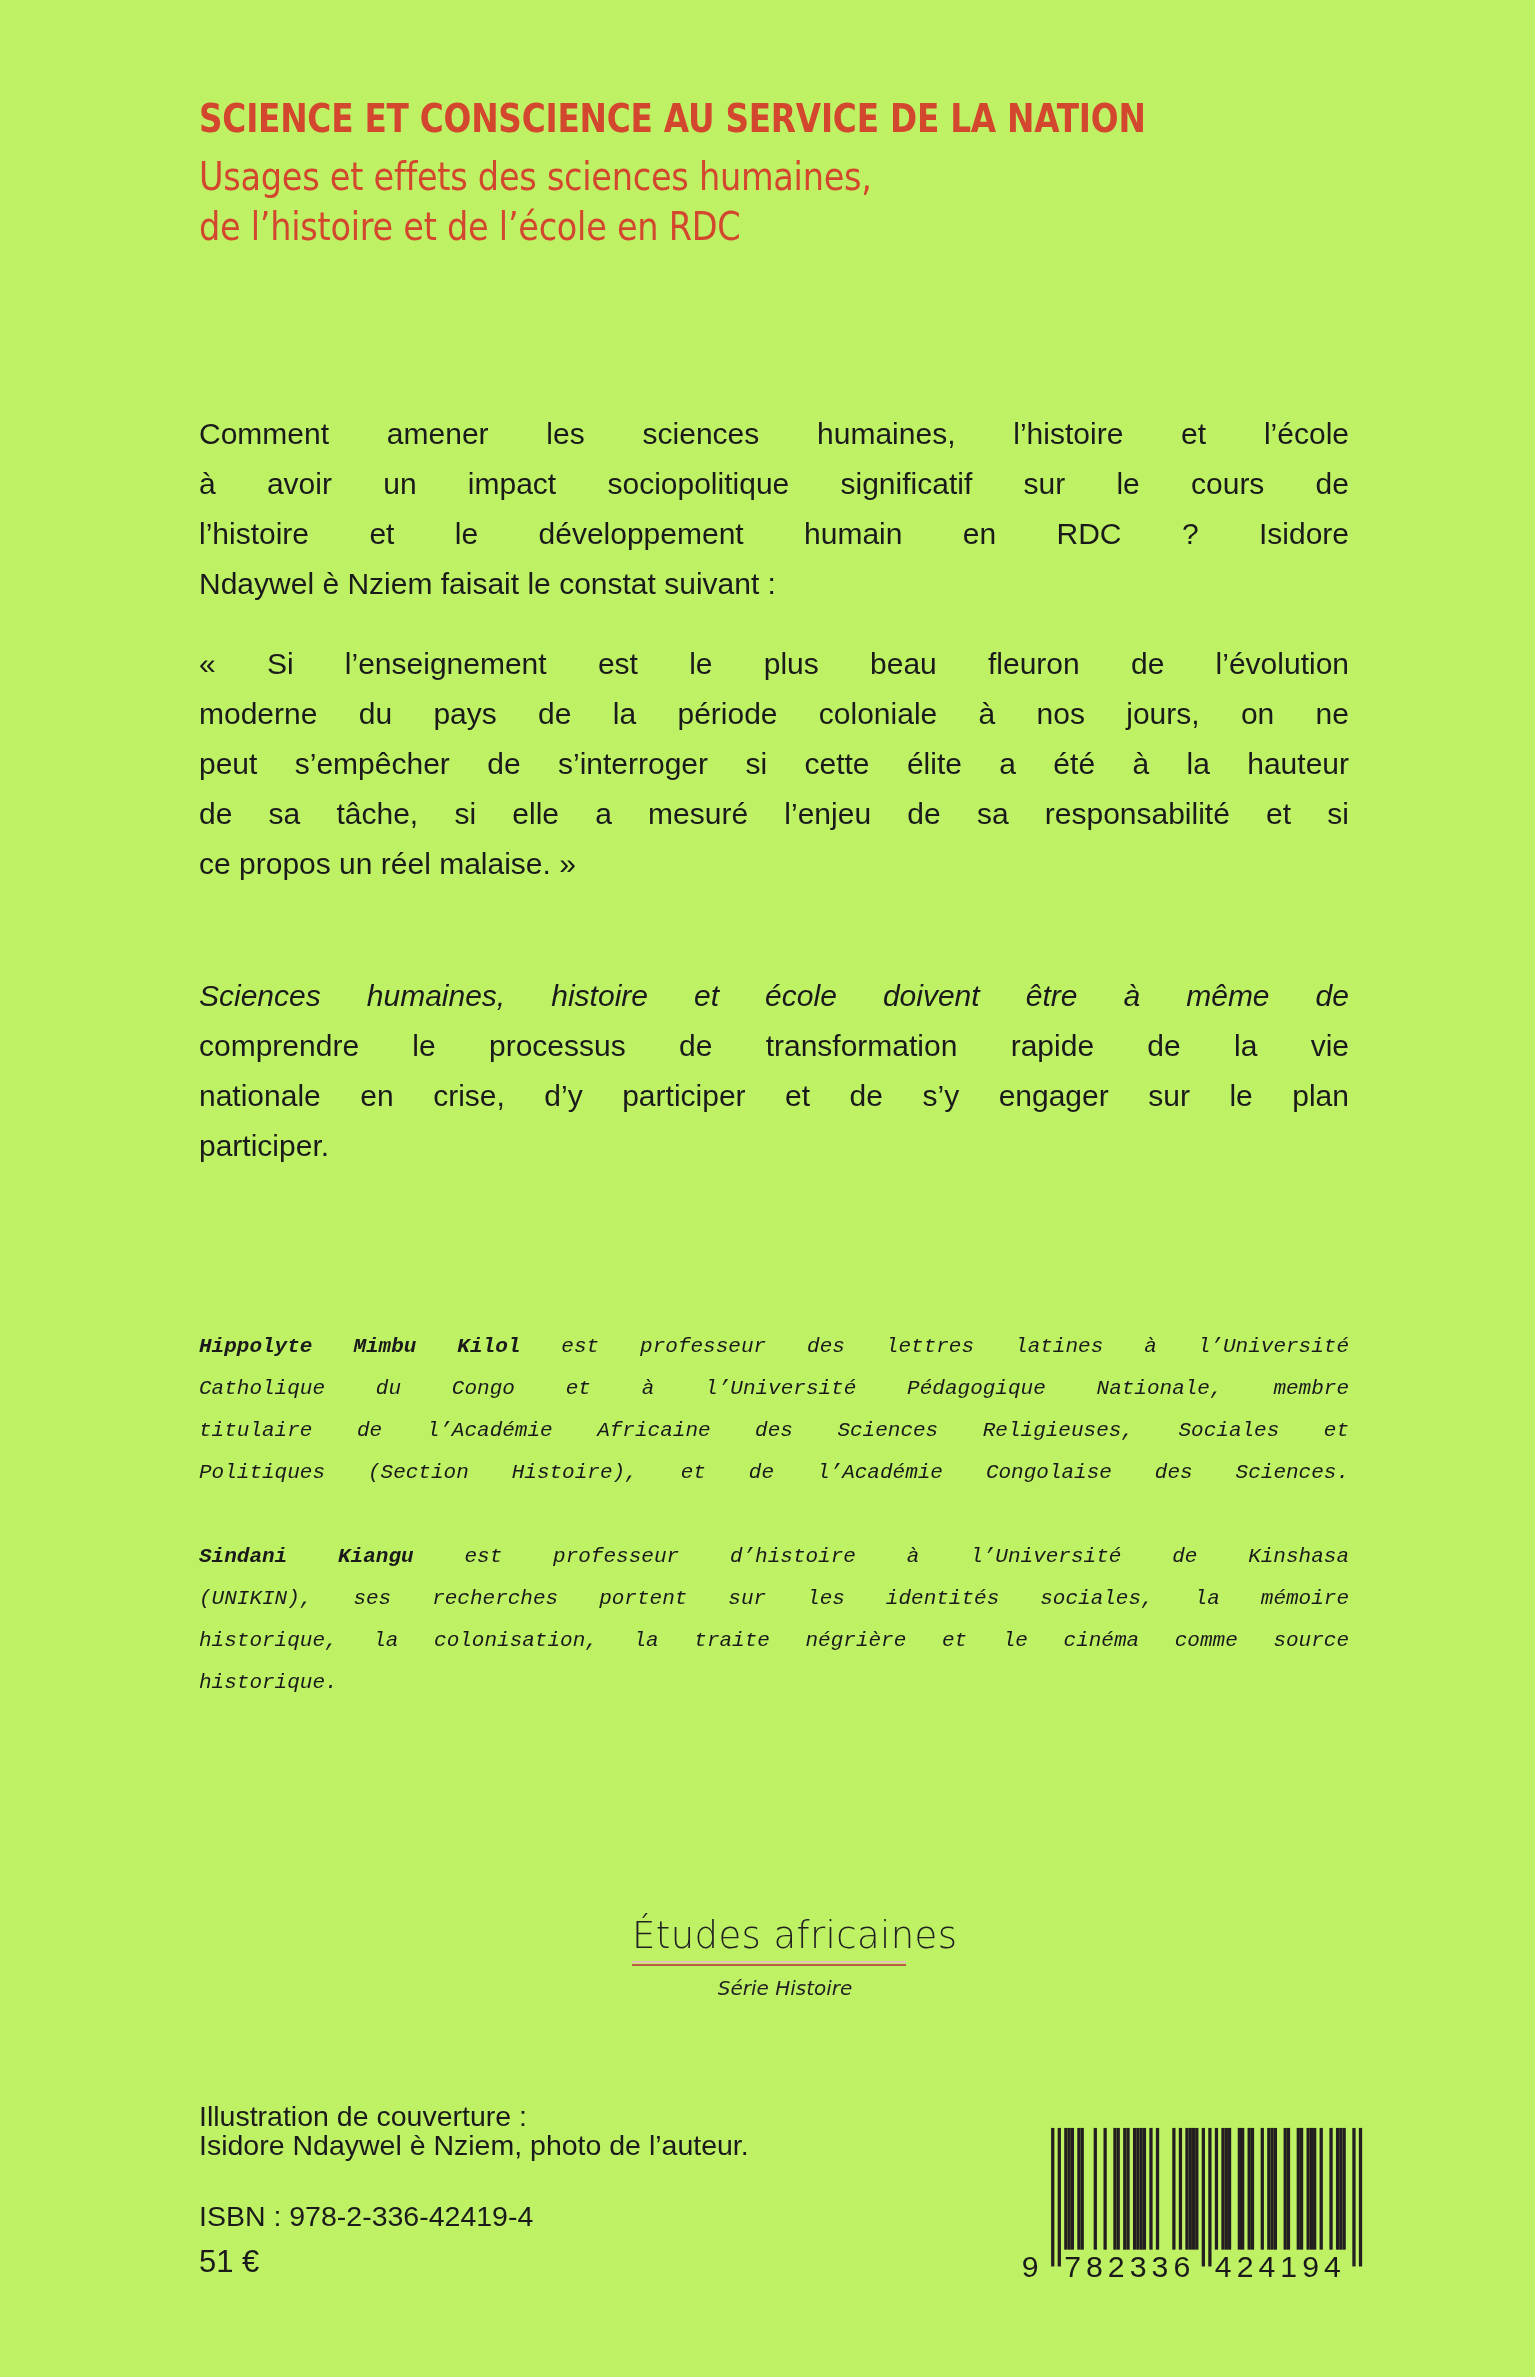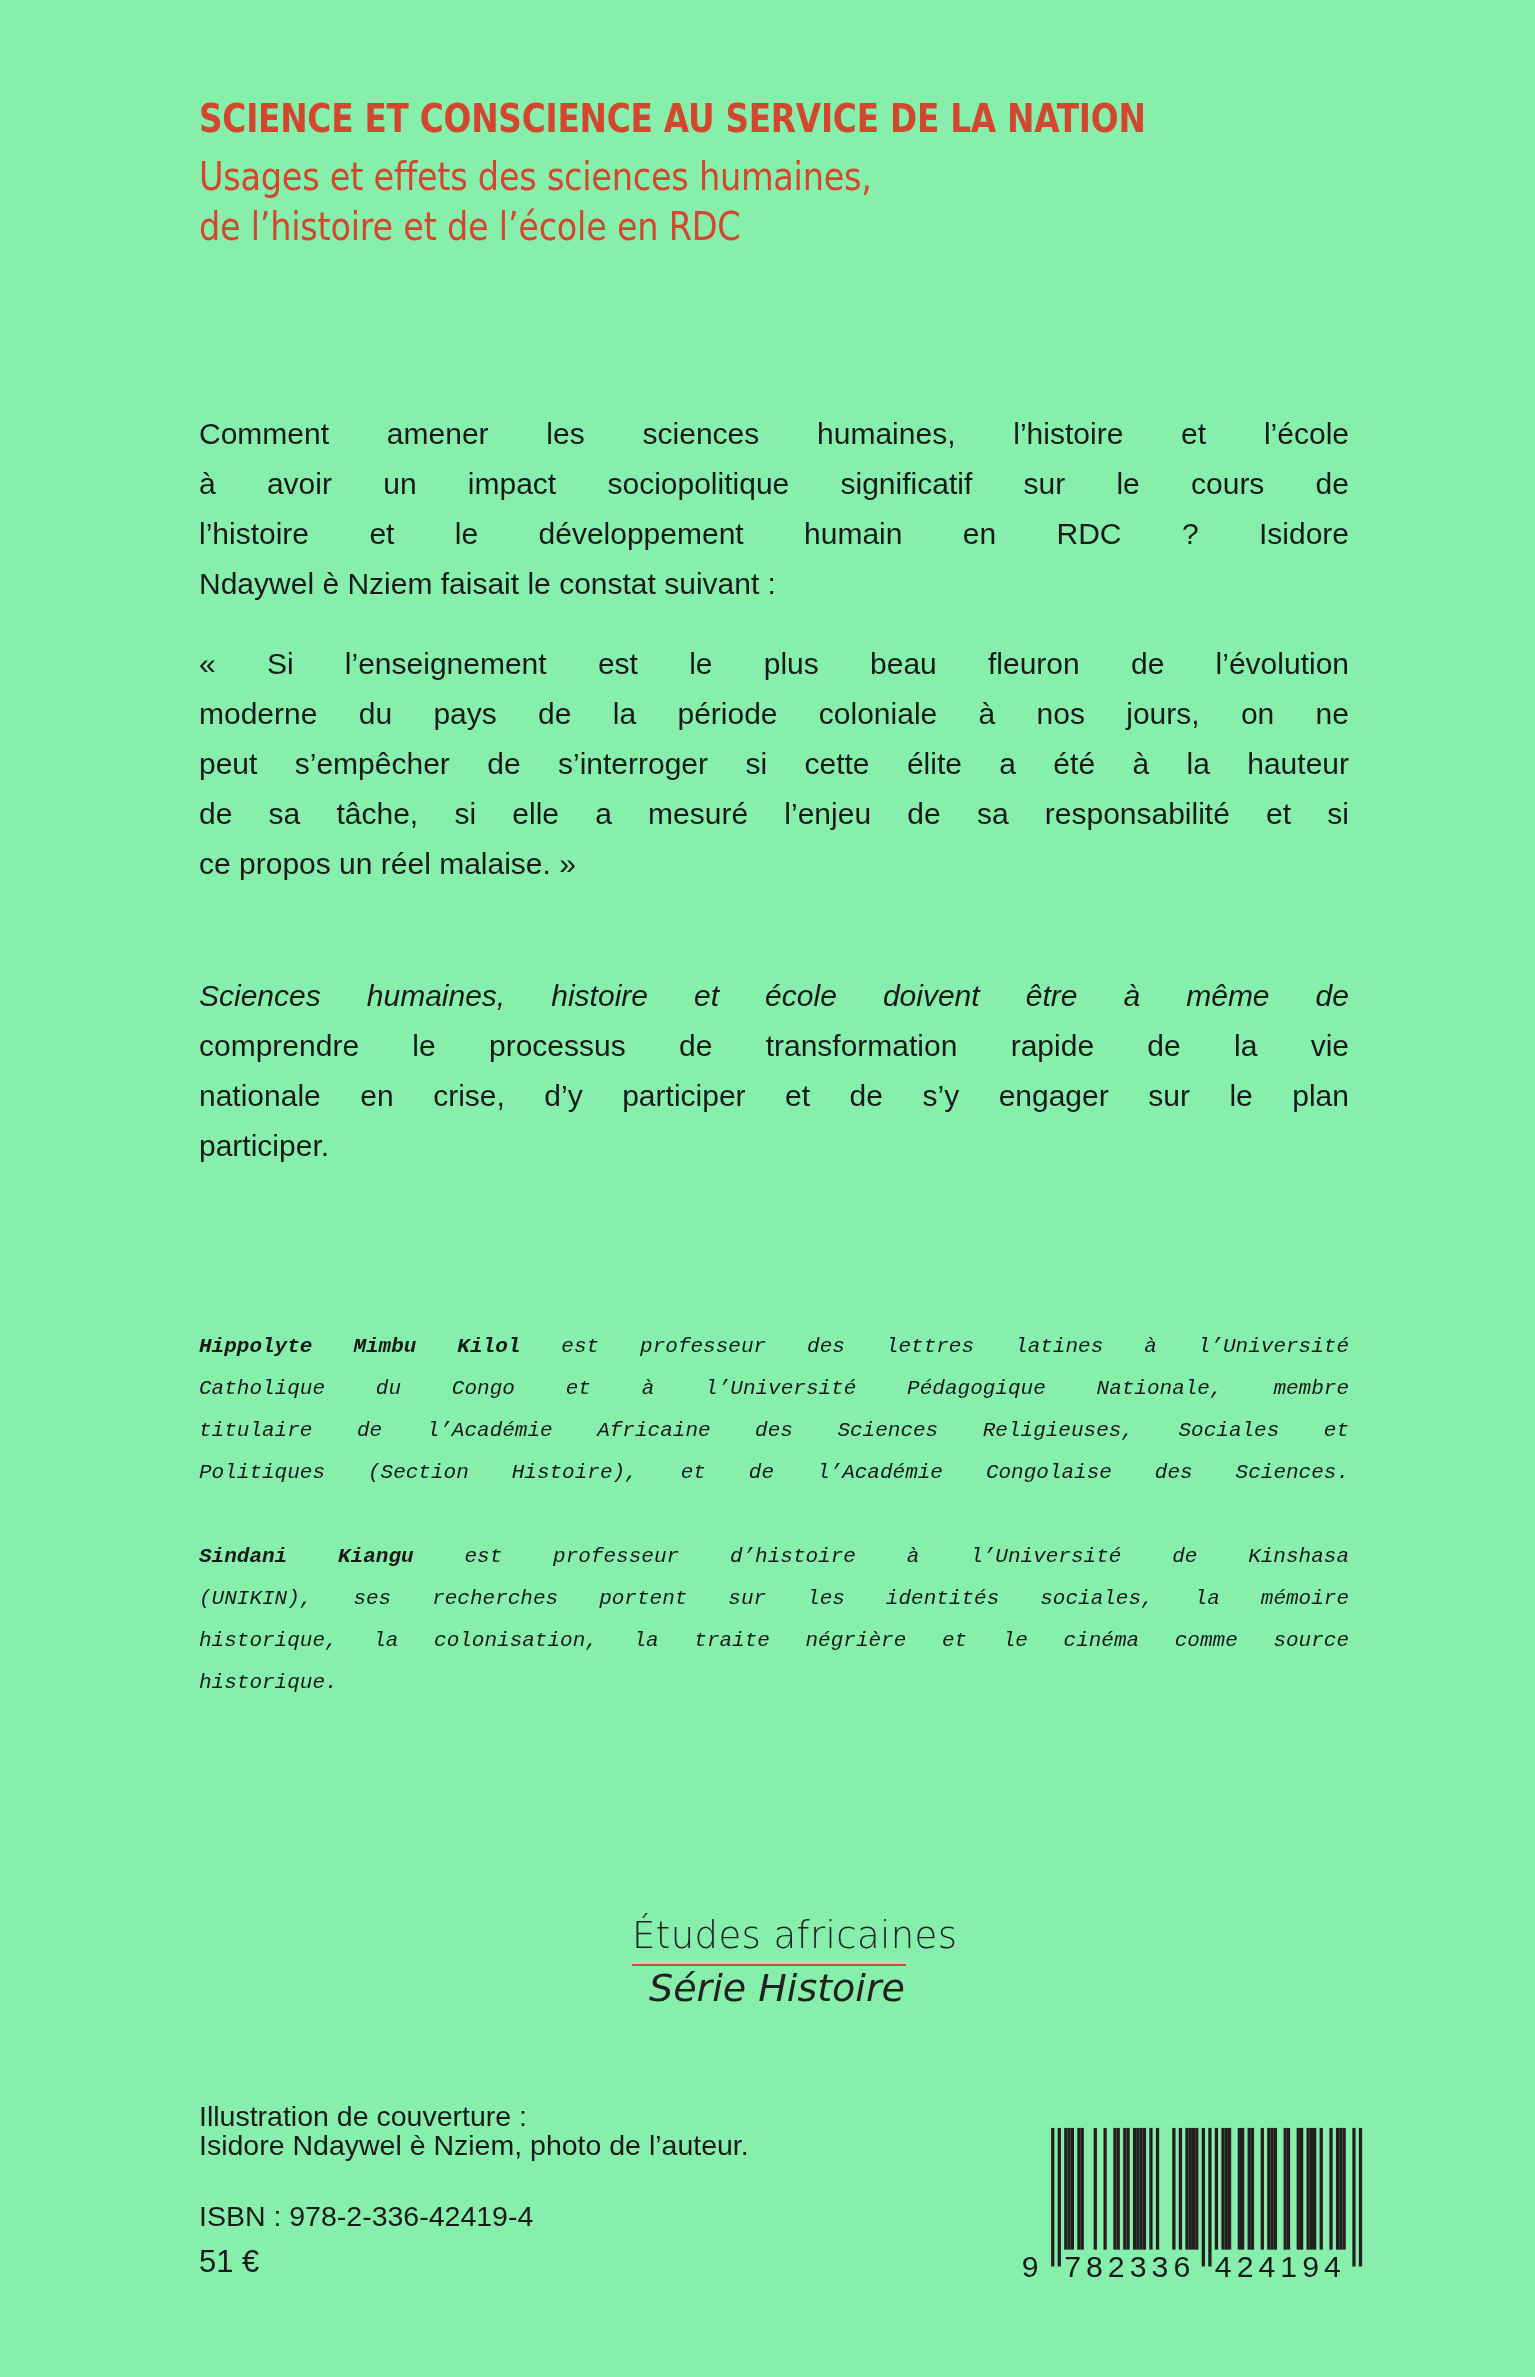--- a/index.html
+++ b/index.html
@@ -1,36 +1,36 @@
 <!DOCTYPE html>
 <html style="font-size:13.4px"><head>
 <meta charset="utf-8">
 <style>
   html, body { margin: 0; padding: 0; background: #ffffff; }
   body { width: 1535px; height: 2377px; position: relative; overflow: hidden; }
-  .page { position: absolute; left: 0; top: 0; width: 1535px; height: 2377px; background: #86efac; }
+  .page { position: absolute; left: 0; top: 0; width: 1535px; height: 2377px; background: #bef264; }
 
   .title-block { position: absolute; left: 199px; top: 0; width: 1174px; color: #d4472f; font-family: "DejaVu Sans", sans-serif; }
   .main-title { position: absolute; left: 0; top: 95px; font-size: 39px; font-weight: bold; white-space: nowrap; transform-origin: 0 0; transform: scaleX(0.84); line-height: 47px; letter-spacing: -0.3px; }
   .subtitle-line { position: absolute; left: 0; font-size: 39px; white-space: nowrap; transform-origin: 0 0; transform: scaleX(0.86); line-height: 47px; letter-spacing: -0.3px; }
 
   .body-text { position: absolute; left: 199px; width: 1150px; font-family: "Liberation Sans", sans-serif; color: #1a1a1a; }
   .line { display: block; white-space: nowrap; text-align: justify; text-align-last: justify; height: 50px; line-height: 50px; font-size: 30px; }
   .line.last { text-align-last: left; }
   .para { position: absolute; left: 0; width: 1150px; }
 
   .bio { position: absolute; left: 0; width: 1150px; font-style: italic; }
   .bio .line { height: 42px; line-height: 42px; font-size: 21px; font-family: Liberation Mono, monospace; }
   .bio b { font-weight: bold; }
 
   .series { position: absolute; left: 632px; top: 1915px; width: 274px; text-align: center; font-family: "DejaVu Sans", sans-serif; color: #222; }
   .series-name { position: absolute; left: 0; top: 0; width: 274px; font-size: 37px; font-weight: 200; white-space: nowrap; text-align: center; line-height: 42px; letter-spacing: 0.4px; }
   .series-rule-light { position: absolute; left: 0; top: 46px; width: 274px; height: 1.7px; background: #e7c4b8; }
   .series-rule-dark { position: absolute; left: 0; top: 49px; width: 274px; height: 1.7px; background: #b85a44; }
-  .series-sub { position: absolute; left: 8px; top: 54px; width: 274px; font-size: 38px; font-style: italic; font-weight: 200; text-align: center; line-height: 39px; }
+  .series-sub { position: absolute; left: 16px; top: 54px; width: 274px; font-size: 20px; font-style: italic; font-weight: 200; text-align: center; line-height: 39px; }
 
   .credits { position: absolute; left: 199px; font-family: "Liberation Sans", sans-serif; color: #1a1a1a; font-size: 28.5px; white-space: nowrap; }
   .credits .cl { position: absolute; left: 0; white-space: nowrap; }
 
   .barcode { position: absolute; left: 1015px; top: 2122px; width: 361px; height: 168px; }
   .barcode svg { display: block; }
   .barcode-digits { font-family: "Liberation Sans", sans-serif; font-size: 36px; fill: #1a1a1a; }
 </style>
 </head>
 <body>

